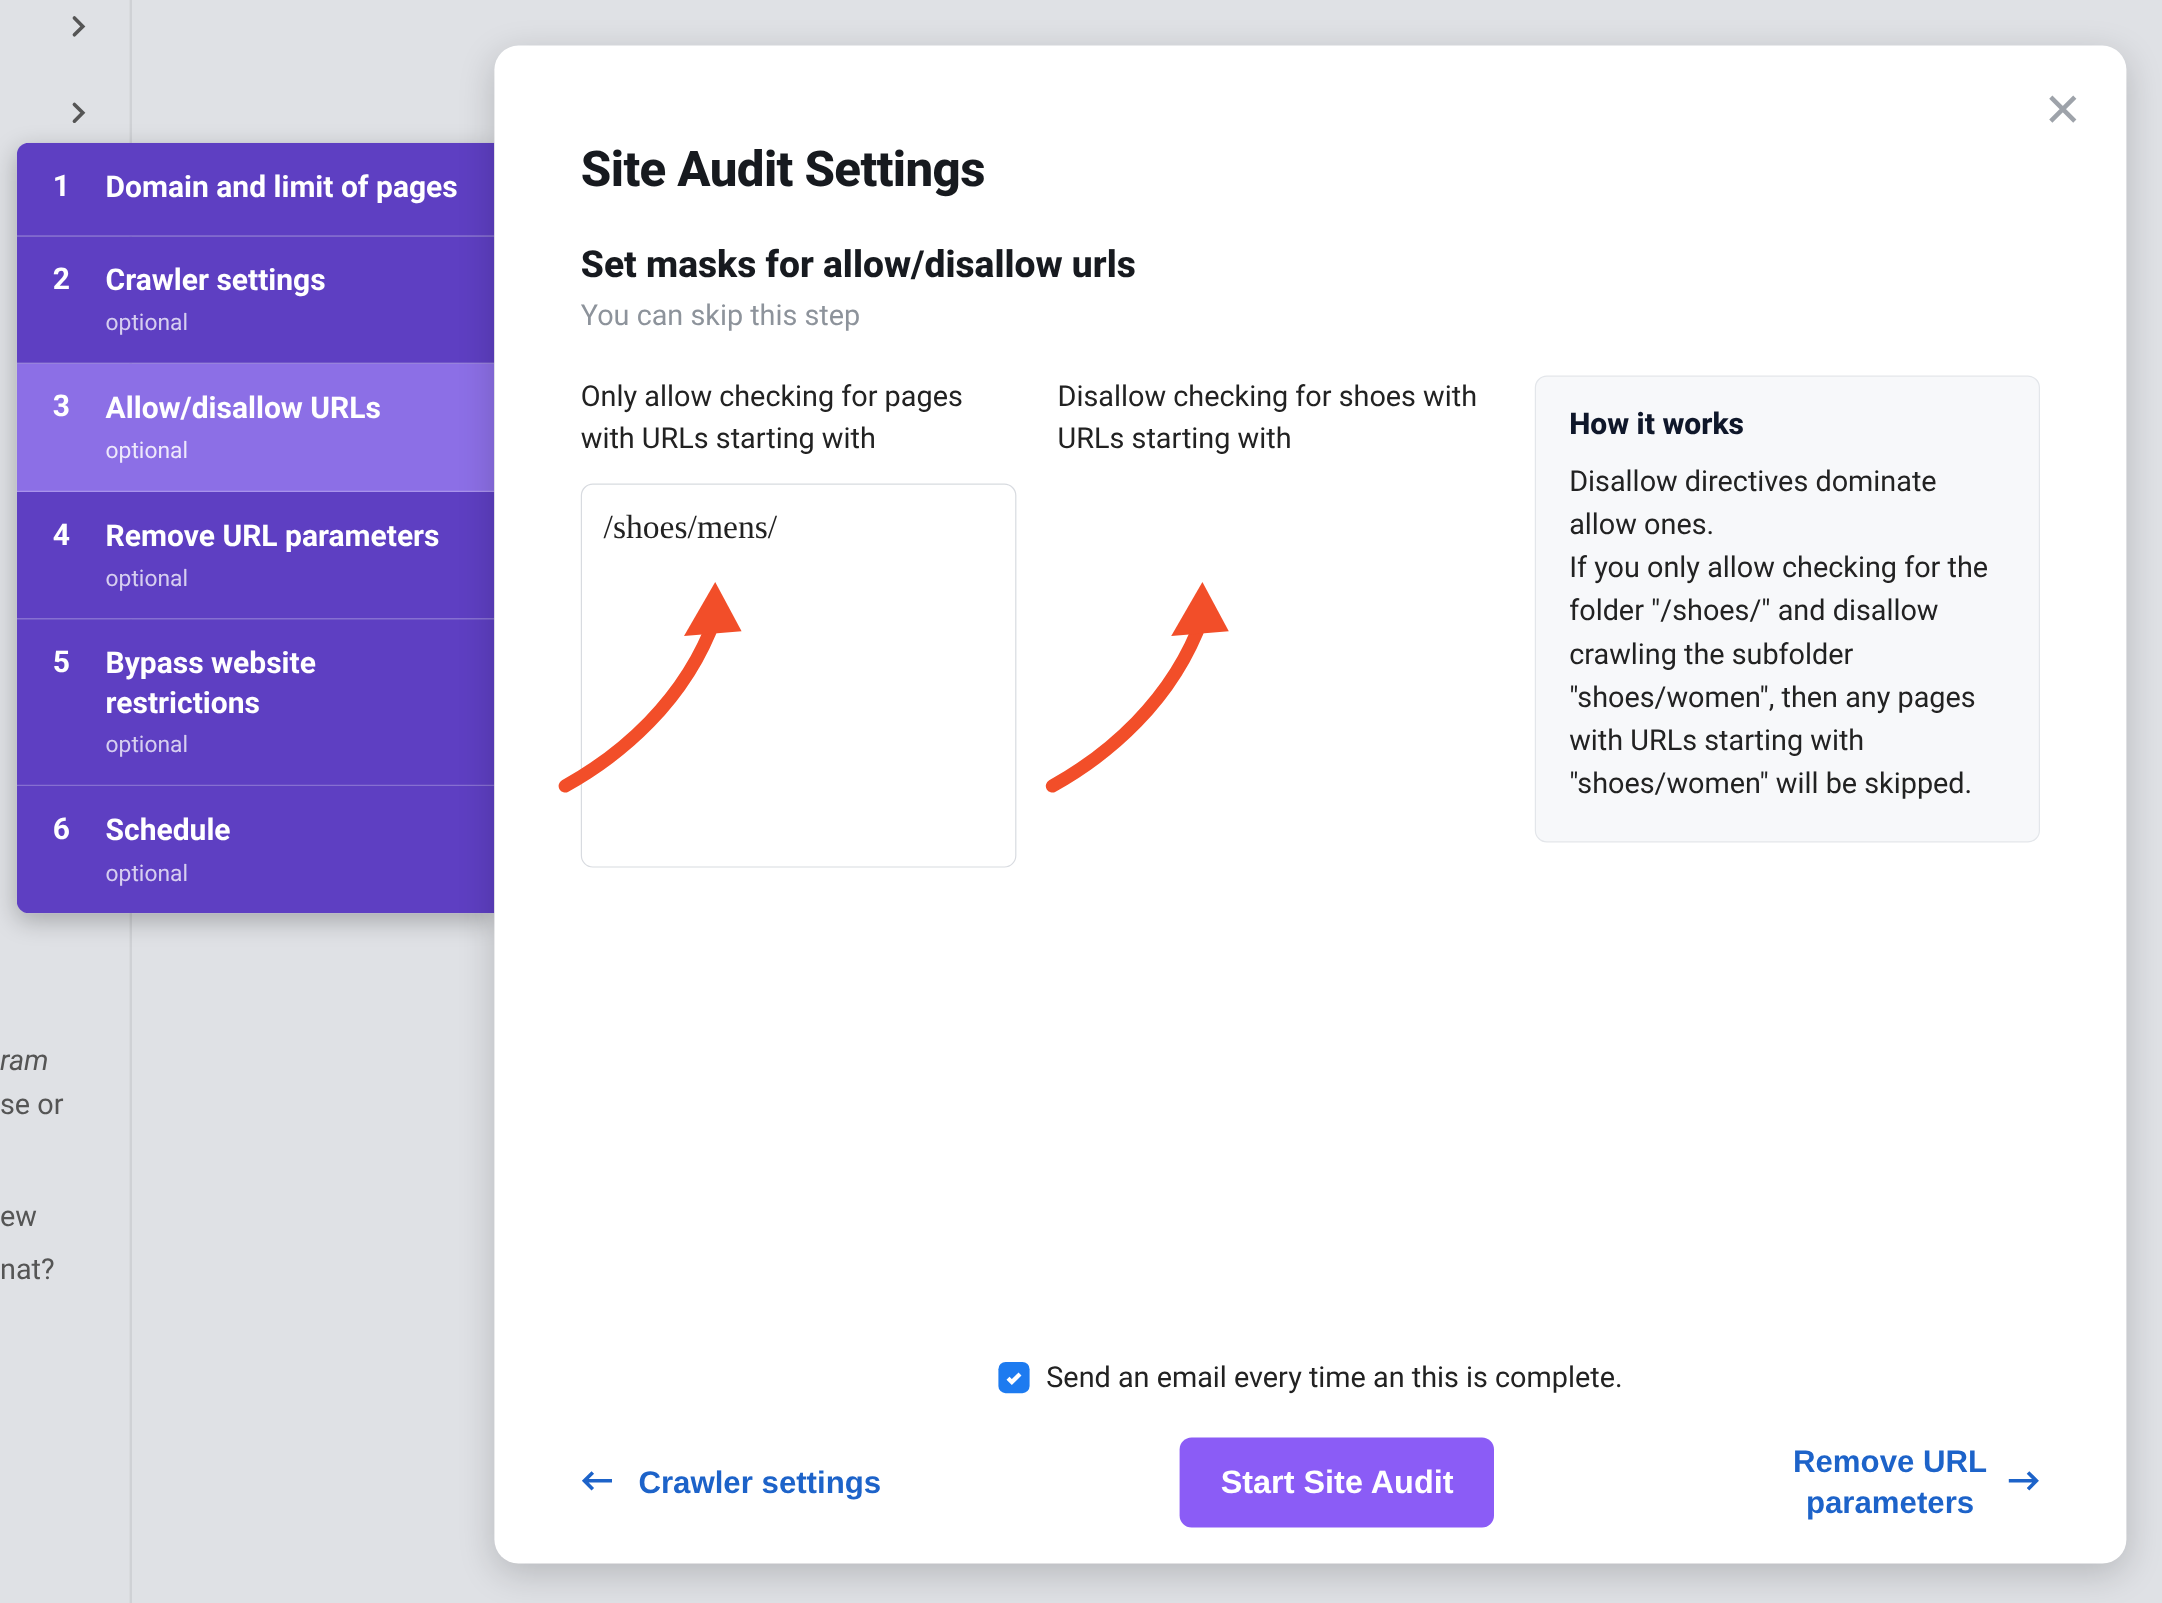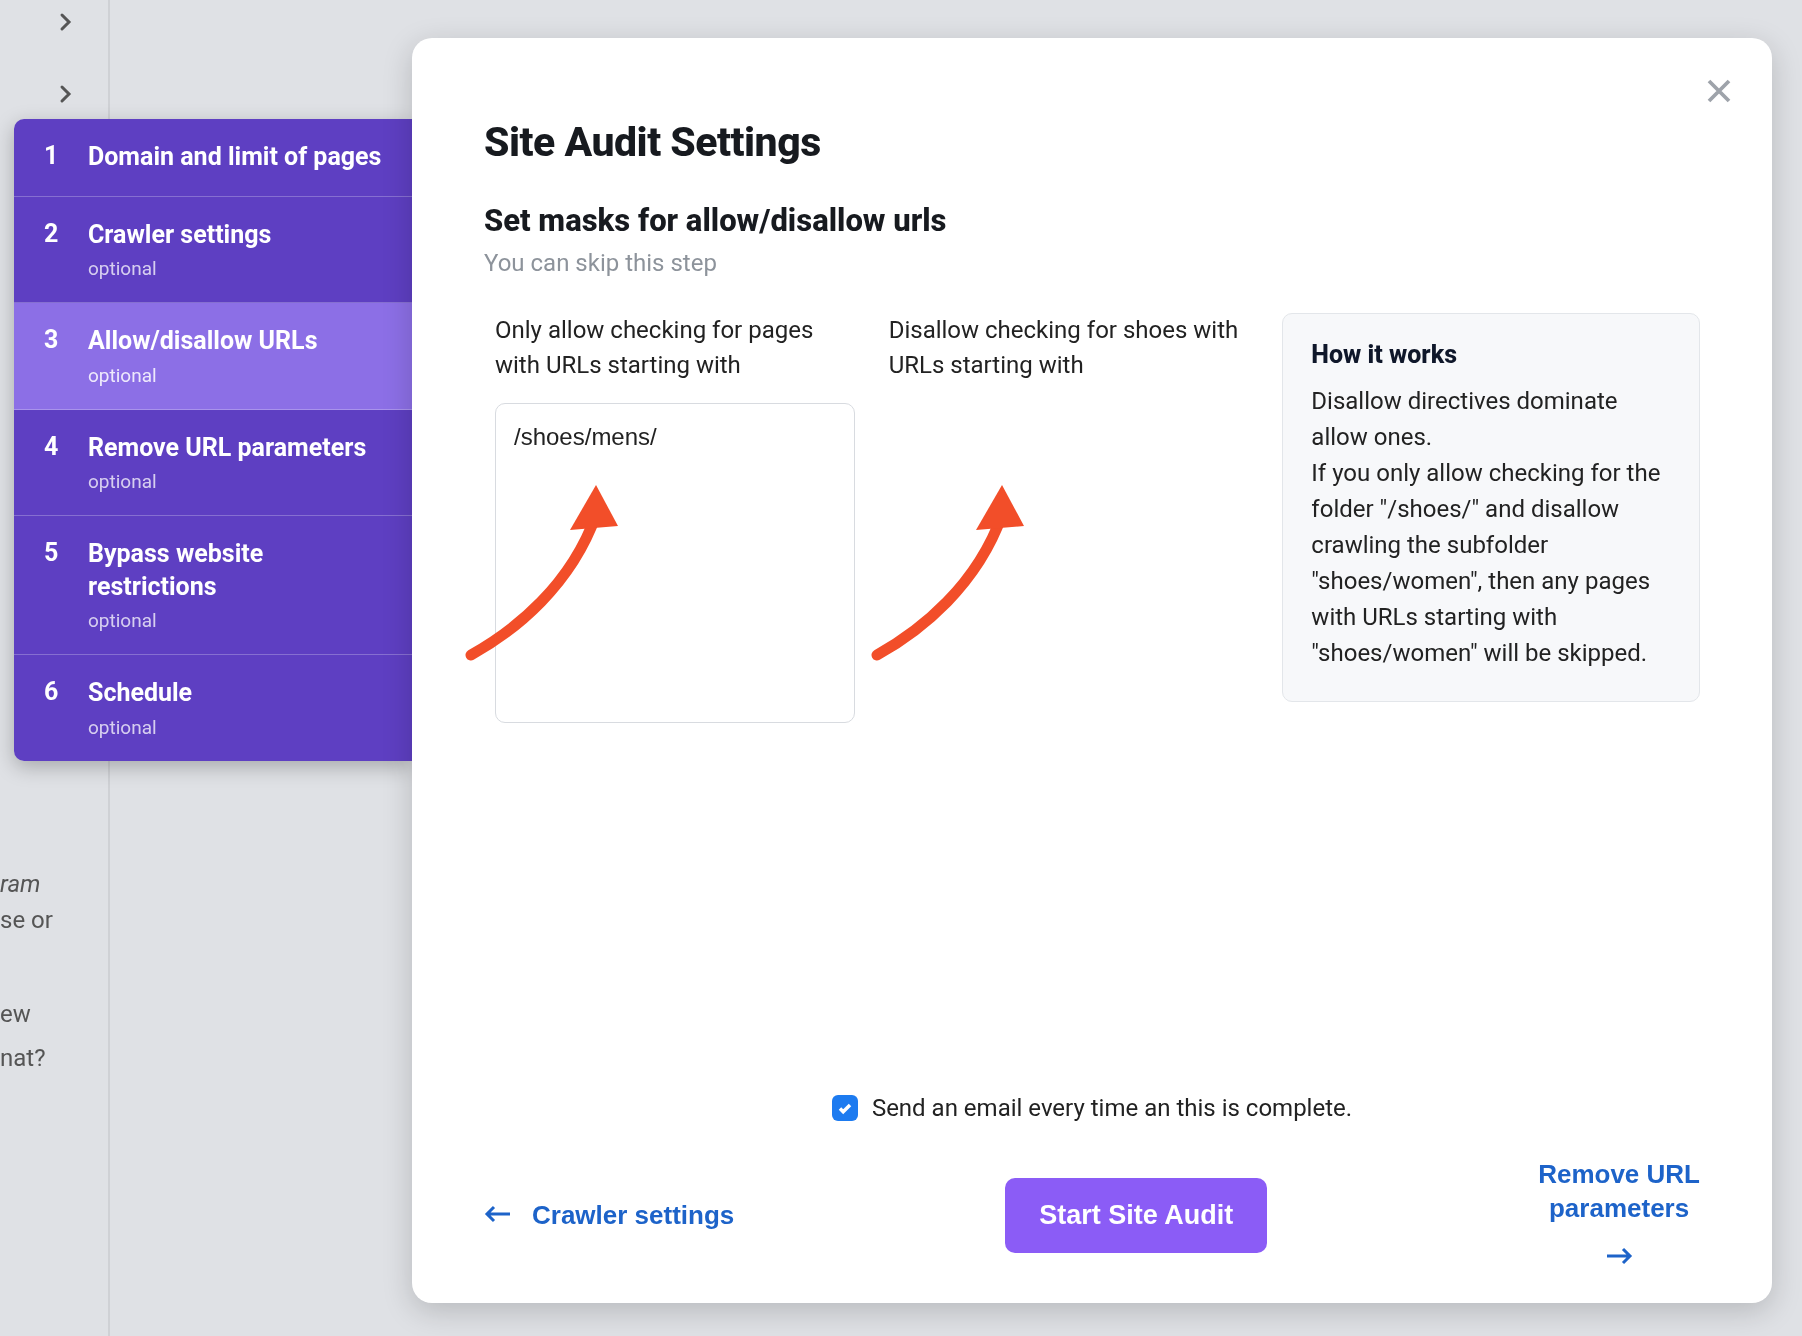--- a/index.html
+++ b/index.html
@@ -107,44 +107,43 @@
     .modal .skip {
       font-size: 24px;
       color: #8d939b;
       margin-bottom: 36px;
     }
 
     .cols {
       display: flex;
       gap: 34px;
       align-items: flex-start;
-      margin-left: 11px;
     }
     .col {
       display: flex;
       flex-direction: column;
     }
     .col.url { width: 372px; }
     .col .lbl {
       font-size: 24px;
       color: #222;
       line-height: 1.45;
       margin-bottom: 18px;
       min-height: 72px;
     }
     .txtbox {
       width: 100%;
       height: 320px;
       border: 1.5px solid #d8dbe0;
       border-radius: 10px;
       padding: 16px 18px;
-      font-size: 24px;
+      font-size: 28px;
       color: #222;
       resize: none;
-      font-family: Liberation Sans, sans-serif;
+      font-family: Liberation Serif, serif;
       line-height: 1.4;
     }
 
     .infobox {
       width: 430px;
       border: 1.5px solid #e3e6ea;
       background: #f7f8fa;
       border-radius: 10px;
       padding: 26px 28px 30px 28px;
     }
@@ -199,21 +198,21 @@
       display: flex;
       align-items: center;
       gap: 20px;
       color: #1d63c9;
       font-size: 26px;
       font-weight: 700;
       cursor: pointer;
       background: none; border: none;
     }
     .linkbtn .sub { font-weight:700; }
-    .linkbtn.right { flex-direction: column; text-align:right;gap:16px; }
+    .linkbtn.right { flex-direction: row; text-align:right;gap:16px; }
     .linkbtn.right .txtwrap { text-align:center; line-height:1.3; }
     .linkbtn svg { stroke:#1d63c9; stroke-width:3; width:28px; height:20px; fill:none; }
     .start-btn {
       background: #3aa68a;
       background: #36a183;
       color: #fff;
       font-size: 27px;
       font-weight: 700;
       padding: 22px 34px;
       border: none;

